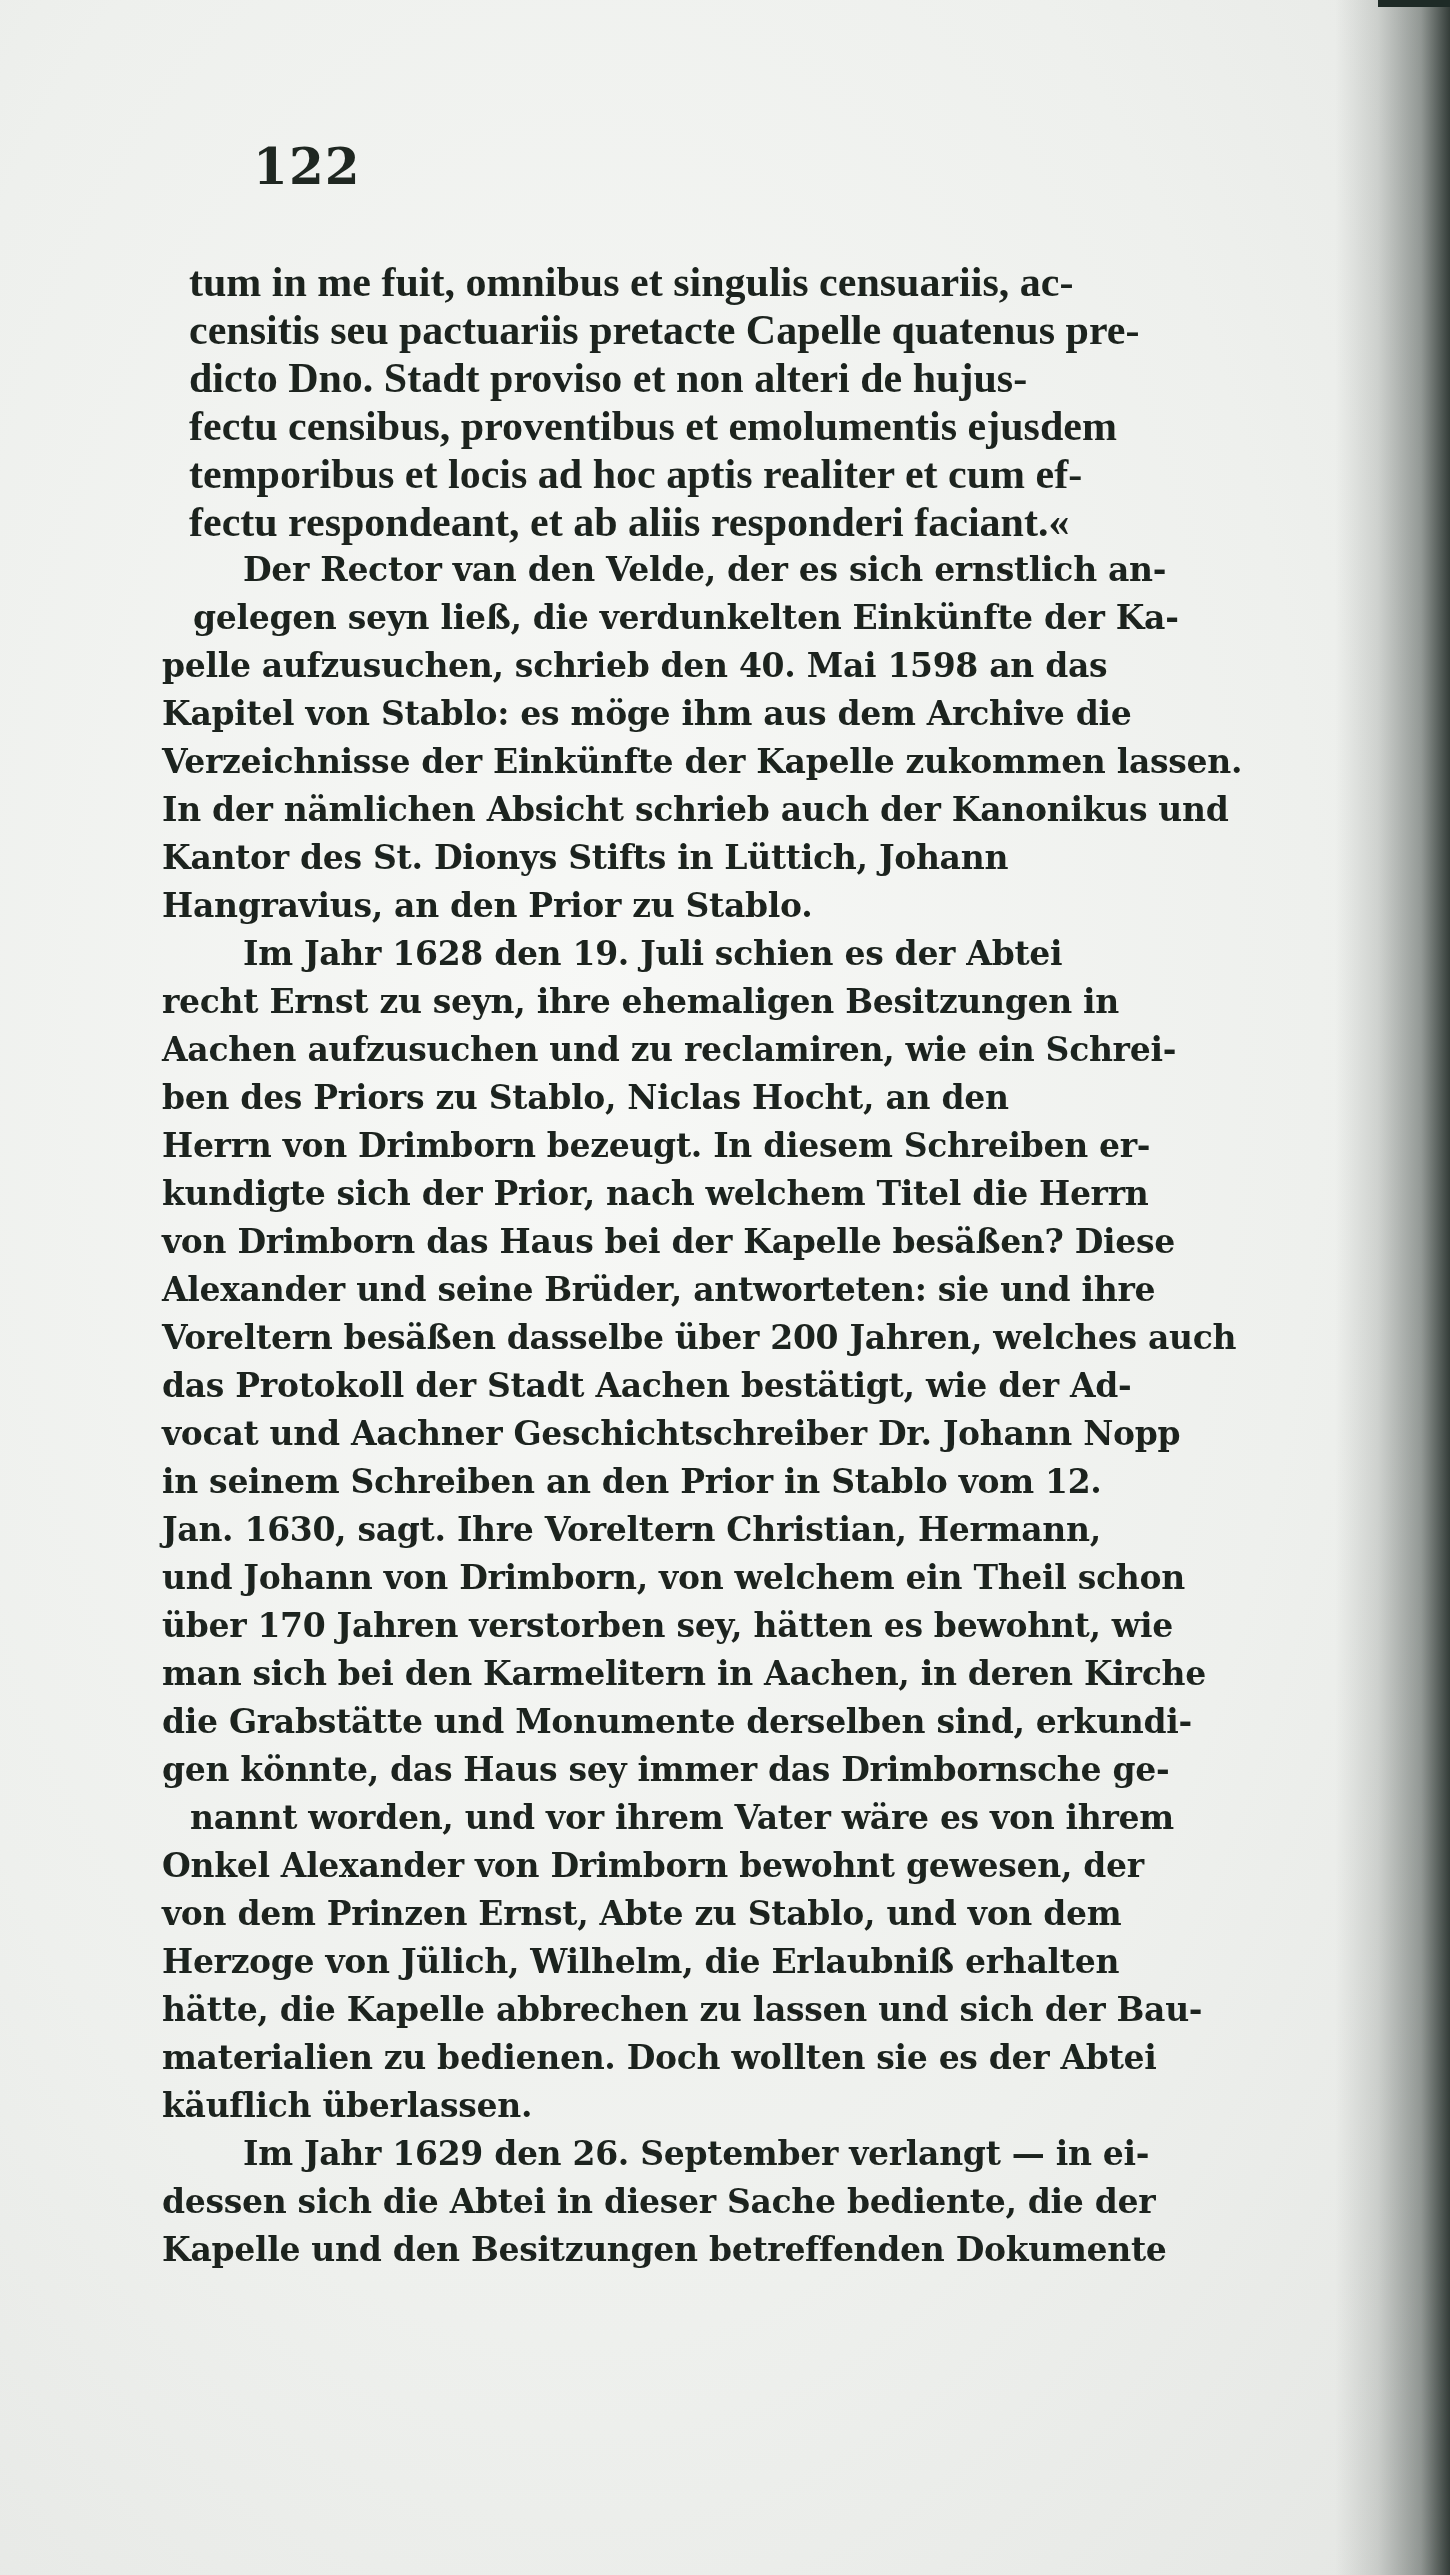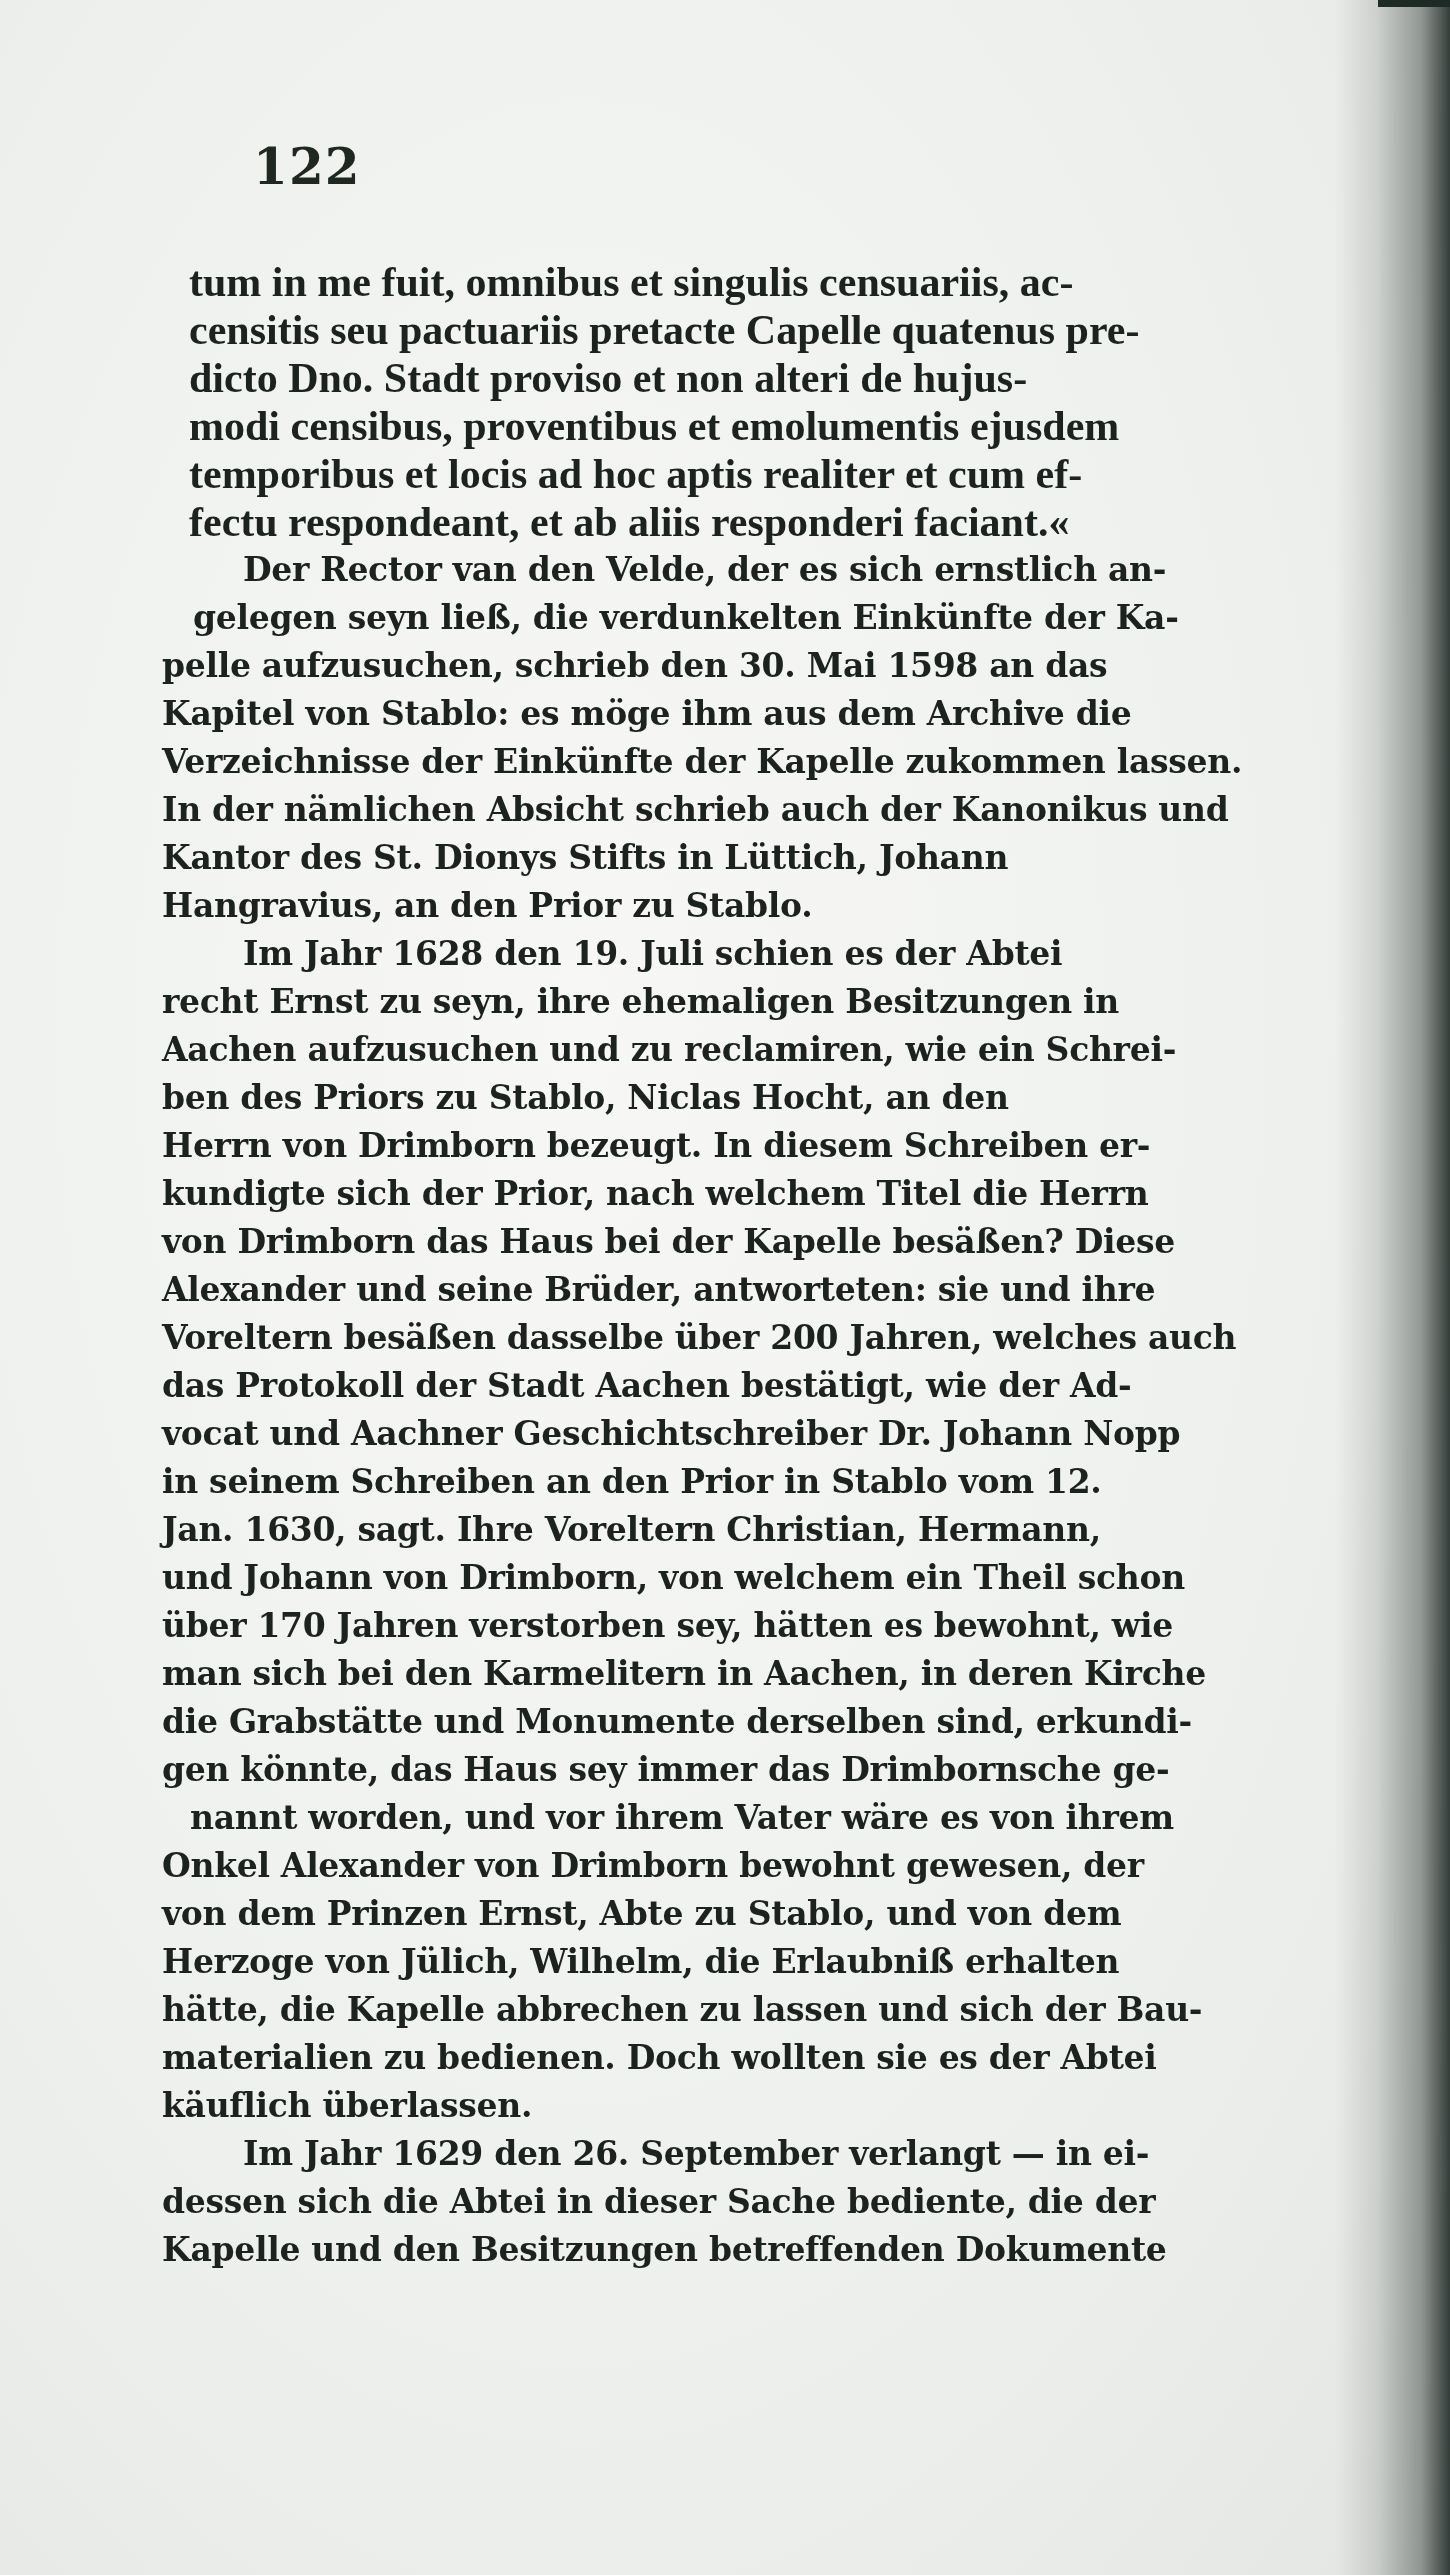--- a/index.html
+++ b/index.html
@@ -49,29 +49,29 @@
 <div class="page">
   <div class="edge-top"></div>
 
   <div class="page-number">122</div>
 
   <div class="text-block">
     <div>
       <div class="line latin"><span style="white-space: nowrap; display: inline-block; transform-origin: left center; transform: scaleX(1);">tum in me fuit, omnibus et singulis censuariis, ac-</span></div>
       <div class="line latin"><span style="white-space: nowrap; display: inline-block; transform-origin: left center; transform: scaleX(1);">censitis seu pactuariis pretacte Capelle quatenus pre-</span></div>
       <div class="line latin"><span style="white-space: nowrap; display: inline-block; transform-origin: left center; transform: scaleX(1);">dicto Dno. Stadt proviso et non alteri de hujus-</span></div>
-      <div class="line latin"><span style="white-space: nowrap; display: inline-block; transform-origin: left center; transform: scaleX(1);">modi censibus, proventibus et emolumentis ejusdem</span></div>
+      <div class="line latin"><span style="white-space: nowrap; display: inline-block; transform-origin: left center; transform: scaleX(1);">fectu censibus, proventibus et emolumentis ejusdem</span></div>
       <div class="line latin"><span style="white-space: nowrap; display: inline-block; transform-origin: left center; transform: scaleX(1);">temporibus et locis ad hoc aptis realiter et cum ef-</span></div>
       <div class="line latin last"><span style="white-space: nowrap;">fectu respondeant, et ab aliis responderi faciant.«</span></div>
     </div>
 
     <div>
       <div class="line fraktur indent"><span style="white-space: nowrap; display: inline-block; transform-origin: left center; transform: scaleX(1);">Der Rector van den Velde, der es sich ernstlich an-</span></div>
       <div class="line fraktur"><span style="white-space: nowrap; display: inline-block; transform-origin: left center; transform: scaleX(1); margin-left: 31px;">gelegen seyn ließ, die verdunkelten Einkünfte der Ka-</span></div>
-      <div class="line fraktur"><span style="white-space: nowrap; display: inline-block; transform-origin: left center; transform: scaleX(1);">pelle aufzusuchen, schrieb den 30. Mai 1598 an das</span></div>
+      <div class="line fraktur"><span style="white-space: nowrap; display: inline-block; transform-origin: left center; transform: scaleX(1);">pelle aufzusuchen, schrieb den 40. Mai 1598 an das</span></div>
       <div class="line fraktur"><span style="white-space: nowrap; display: inline-block; transform-origin: left center; transform: scaleX(1);">Kapitel von Stablo: es möge ihm aus dem Archive die</span></div>
       <div class="line fraktur"><span style="white-space: nowrap; display: inline-block; transform-origin: left center; transform: scaleX(1);">Verzeichnisse der Einkünfte der Kapelle zukommen lassen.</span></div>
       <div class="line fraktur"><span style="white-space: nowrap; display: inline-block; transform-origin: left center; transform: scaleX(1);">In der nämlichen Absicht schrieb auch der Kanonikus und</span></div>
       <div class="line fraktur"><span style="white-space: nowrap; display: inline-block; transform-origin: left center; transform: scaleX(1);">Kantor des St. Dionys Stifts in Lüttich, Johann</span></div>
       <div class="line fraktur last"><span style="white-space: nowrap;">Hangravius, an den Prior zu Stablo.</span></div>
     </div>
 
     <div>
       <div class="line fraktur indent"><span style="white-space: nowrap; display: inline-block; transform-origin: left center; transform: scaleX(1);">Im Jahr 1628 den 19. Juli schien es der Abtei</span></div>
       <div class="line fraktur"><span style="white-space: nowrap; display: inline-block; transform-origin: left center; transform: scaleX(1);">recht Ernst zu seyn, ihre ehemaligen Besitzungen in</span></div>

